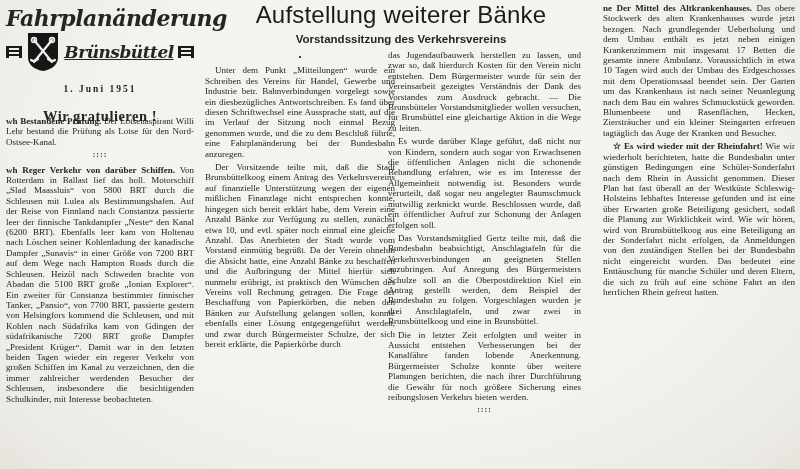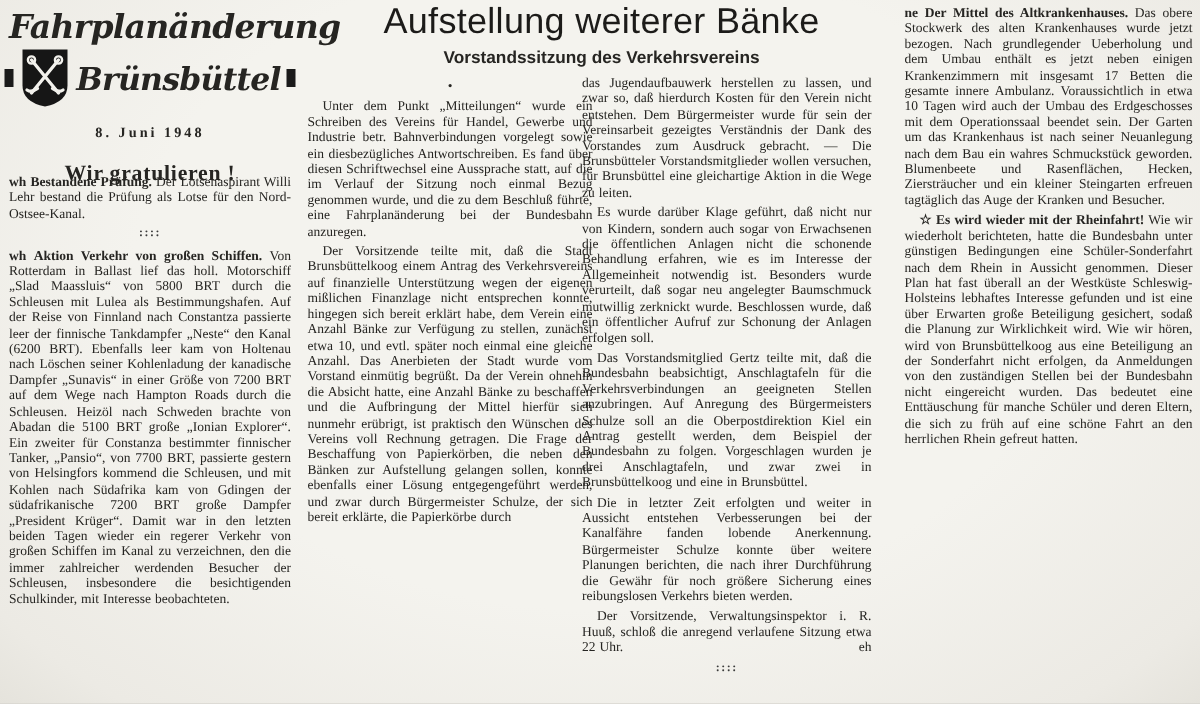--- a/index.html
+++ b/index.html
@@ -17,21 +17,21 @@
 
   
   .masthead { position:absolute; left:6px; top:6px; width:188px; text-align:center; }
   .mast1 {
     font-family:"DejaVu Serif", serif; font-weight:bold; font-style:italic;
     font-size:22px; line-height:24px; letter-spacing:-0.5px; white-space:nowrap;
   }
   .mast2row { display:flex; align-items:center; justify-content:center; gap:4px; margin-top:2px; }
   .mast2 {
     font-family:"DejaVu Serif", serif; font-weight:bold; font-style:italic;
-    font-size:21px; line-height:23px; letter-spacing:-0.5px; white-space:nowrap;
+    font-size:17px; line-height:23px; letter-spacing:-0.5px; white-space:nowrap;text-decoration:underline;
   }
   .ornament {
     width:16px; height:12px;
     background:repeating-linear-gradient(to bottom, #1a1a1a 0 2px, #f2f1ec 2px 4px);
     border-left:3px solid #1a1a1a; border-right:3px solid #1a1a1a;
   }
   .crest { width:34px; height:40px; flex:0 0 auto; }
   .issue-date { margin-top:12px; font-size:9.5px; font-weight:bold; letter-spacing:2px; }
   .grat-head { margin-top:14px; font-family:Liberation Serif, serif;
                font-weight:bold; font-size:14.5px; letter-spacing:0.5px; }
@@ -70,58 +70,54 @@
           <path d="M26 8 L8 30"></path>
           <path d="M22 27 q4 3 7 1"></path>
           <path d="M12 27 q-4 3 -7 1"></path>
         </g>
         <circle cx="8" cy="8" r="2.4" fill="none" stroke="#f2f1ec" stroke-width="1.6"></circle>
         <circle cx="26" cy="8" r="2.4" fill="none" stroke="#f2f1ec" stroke-width="1.6"></circle>
       </svg>
       <span class="mast2">Brünsbüttel</span>
       <span class="ornament"></span>
     </div>
-    <div class="issue-date">8. Juni 1948</div>
+    <div class="issue-date">1. Juni 1951</div>
     <div class="grat-head">Wir gratulieren !</div>
   </div>
 
   <div class="col left-col">
     <p class="cont">
       <span class="prefix">wh</span>
       <span class="lead">Bestandene Prüfung.</span>
       <span>Der Lotsenaspirant Willi Lehr bestand die Prüfung als Lotse für den Nord-Ostsee-Kanal.</span>
     </p>
     <div class="sep">::::</div>
     <p class="cont">
       <span class="prefix">wh</span>
-      <span class="lead">Aktion Verkehr von großen Schiffen.</span>
+      <span class="lead">Reger Verkehr von darüber Schiffen.</span>
       <span>Von Rotterdam in Ballast lief das holl. Motorschiff „Slad Maassluis“ von 5800 BRT durch die Schleusen mit Lulea als Bestimmungshafen. Auf der Reise von Finnland nach Constantza passierte leer der finnische Tankdampfer „Neste“ den Kanal (6200 BRT). Ebenfalls leer kam von Holtenau nach Löschen seiner Kohlenladung der kanadische Dampfer „Sunavis“ in einer Größe von 7200 BRT auf dem Wege nach Hampton Roads durch die Schleusen. Heizöl nach Schweden brachte von Abadan die 5100 BRT große „Ionian Explorer“. Ein zweiter für Constanza bestimmter finnischer Tanker, „Pansio“, von 7700 BRT, passierte gestern von Helsingfors kommend die Schleusen, und mit Kohlen nach Südafrika kam von Gdingen der südafrikanische 7200 BRT große Dampfer „President Krüger“. Damit war in den letzten beiden Tagen wieder ein regerer Verkehr von großen Schiffen im Kanal zu verzeichnen, den die immer zahlreicher werdenden Besucher der Schleusen, insbesondere die besichtigenden Schulkinder, mit Interesse beobachteten.</span>
     </p>
   </div>
 
   <div class="article-head">
     <h1>Aufstellung weiterer Bänke</h1>
     <div class="article-sub">Vorstandssitzung des Verkehrsvereins</div>
   </div>
 
   <div class="col mid-col1">
     <div class="dotsep">•</div>
     <p>Unter dem Punkt „Mitteilungen“ wurde ein Schreiben des Vereins für Handel, Gewerbe und Industrie betr. Bahnverbindungen vorgelegt sowie ein diesbezügliches Antwortschreiben. Es fand über diesen Schriftwechsel eine Aussprache statt, auf die im Verlauf der Sitzung noch einmal Bezug genommen wurde, und die zu dem Beschluß führte, eine Fahrplanänderung bei der Bundesbahn anzuregen.</p>
     <p>Der Vorsitzende teilte mit, daß die Stadt Brunsbüttelkoog einem Antrag des Verkehrsvereins auf finanzielle Unterstützung wegen der eigenen mißlichen Finanzlage nicht entsprechen konnte, hingegen sich bereit erklärt habe, dem Verein eine Anzahl Bänke zur Verfügung zu stellen, zunächst etwa 10, und evtl. später noch einmal eine gleiche Anzahl. Das Anerbieten der Stadt wurde vom Vorstand einmütig begrüßt. Da der Verein ohnehin die Absicht hatte, eine Anzahl Bänke zu beschaffen und die Aufbringung der Mittel hierfür sich nunmehr erübrigt, ist praktisch den Wünschen des Vereins voll Rechnung getragen. Die Frage der Beschaffung von Papierkörben, die neben den Bänken zur Aufstellung gelangen sollen, konnte ebenfalls einer Lösung entgegengeführt werden, und zwar durch Bürgermeister Schulze, der sich bereit erklärte, die Papierkörbe durch</p>
   </div>
 
   <div class="col mid-col2">
     <p class="cont">das Jugendaufbauwerk herstellen zu lassen, und zwar so, daß hierdurch Kosten für den Verein nicht entstehen. Dem Bürgermeister wurde für sein der Vereinsarbeit gezeigtes Verständnis der Dank des Vorstandes zum Ausdruck gebracht. — Die Brunsbütteler Vorstandsmitglieder wollen versuchen, für Brunsbüttel eine gleichartige Aktion in die Wege zu leiten.</p>
     <p>Es wurde darüber Klage geführt, daß nicht nur von Kindern, sondern auch sogar von Erwachsenen die öffentlichen Anlagen nicht die schonende Behandlung erfahren, wie es im Interesse der Allgemeinheit notwendig ist. Besonders wurde verurteilt, daß sogar neu angelegter Baumschmuck mutwillig zerknickt wurde. Beschlossen wurde, daß ein öffentlicher Aufruf zur Schonung der Anlagen erfolgen soll.</p>
     <p>Das Vorstandsmitglied Gertz teilte mit, daß die Bundesbahn beabsichtigt, Anschlagtafeln für die Verkehrsverbindungen an geeigneten Stellen anzubringen. Auf Anregung des Bürgermeisters Schulze soll an die Oberpostdirektion Kiel ein Antrag gestellt werden, dem Beispiel der Bundesbahn zu folgen. Vorgeschlagen wurden je drei Anschlagtafeln, und zwar zwei in Brunsbüttelkoog und eine in Brunsbüttel.</p>
     <p>Die in letzter Zeit erfolgten und weiter in Aussicht entstehen Verbesserungen bei der Kanalfähre fanden lobende Anerkennung. Bürgermeister Schulze konnte über weitere Planungen berichten, die nach ihrer Durchführung die Gewähr für noch größere Sicherung eines reibungslosen Verkehrs bieten werden.</p>
-    <p>
-      <span>Der Vorsitzende, Verwaltungsinspektor i. R. Huuß, schloß die anregend verlaufene Sitzung etwa 22 Uhr.</span>
-      <span class="sig">eh</span>
-    </p>
     <div class="sep">::::</div>
   </div>
 
   <div class="col right-col">
     <p class="cont">
       <span class="prefix">ne</span>
       <span class="lead">Der Mittel des Altkrankenhauses.</span>
       <span>Das obere Stockwerk des alten Krankenhauses wurde jetzt bezogen. Nach grundlegender Ueberholung und dem Umbau enthält es jetzt neben einigen Krankenzimmern mit insgesamt 17 Betten die gesamte innere Ambulanz. Voraussichtlich in etwa 10 Tagen wird auch der Umbau des Erdgeschosses mit dem Operationssaal beendet sein. Der Garten um das Krankenhaus ist nach seiner Neuanlegung nach dem Bau ein wahres Schmuckstück geworden. Blumenbeete und Rasenflächen, Hecken, Ziersträucher und ein kleiner Steingarten erfreuen tagtäglich das Auge der Kranken und Besucher.</span>
     </p>
     <p>

